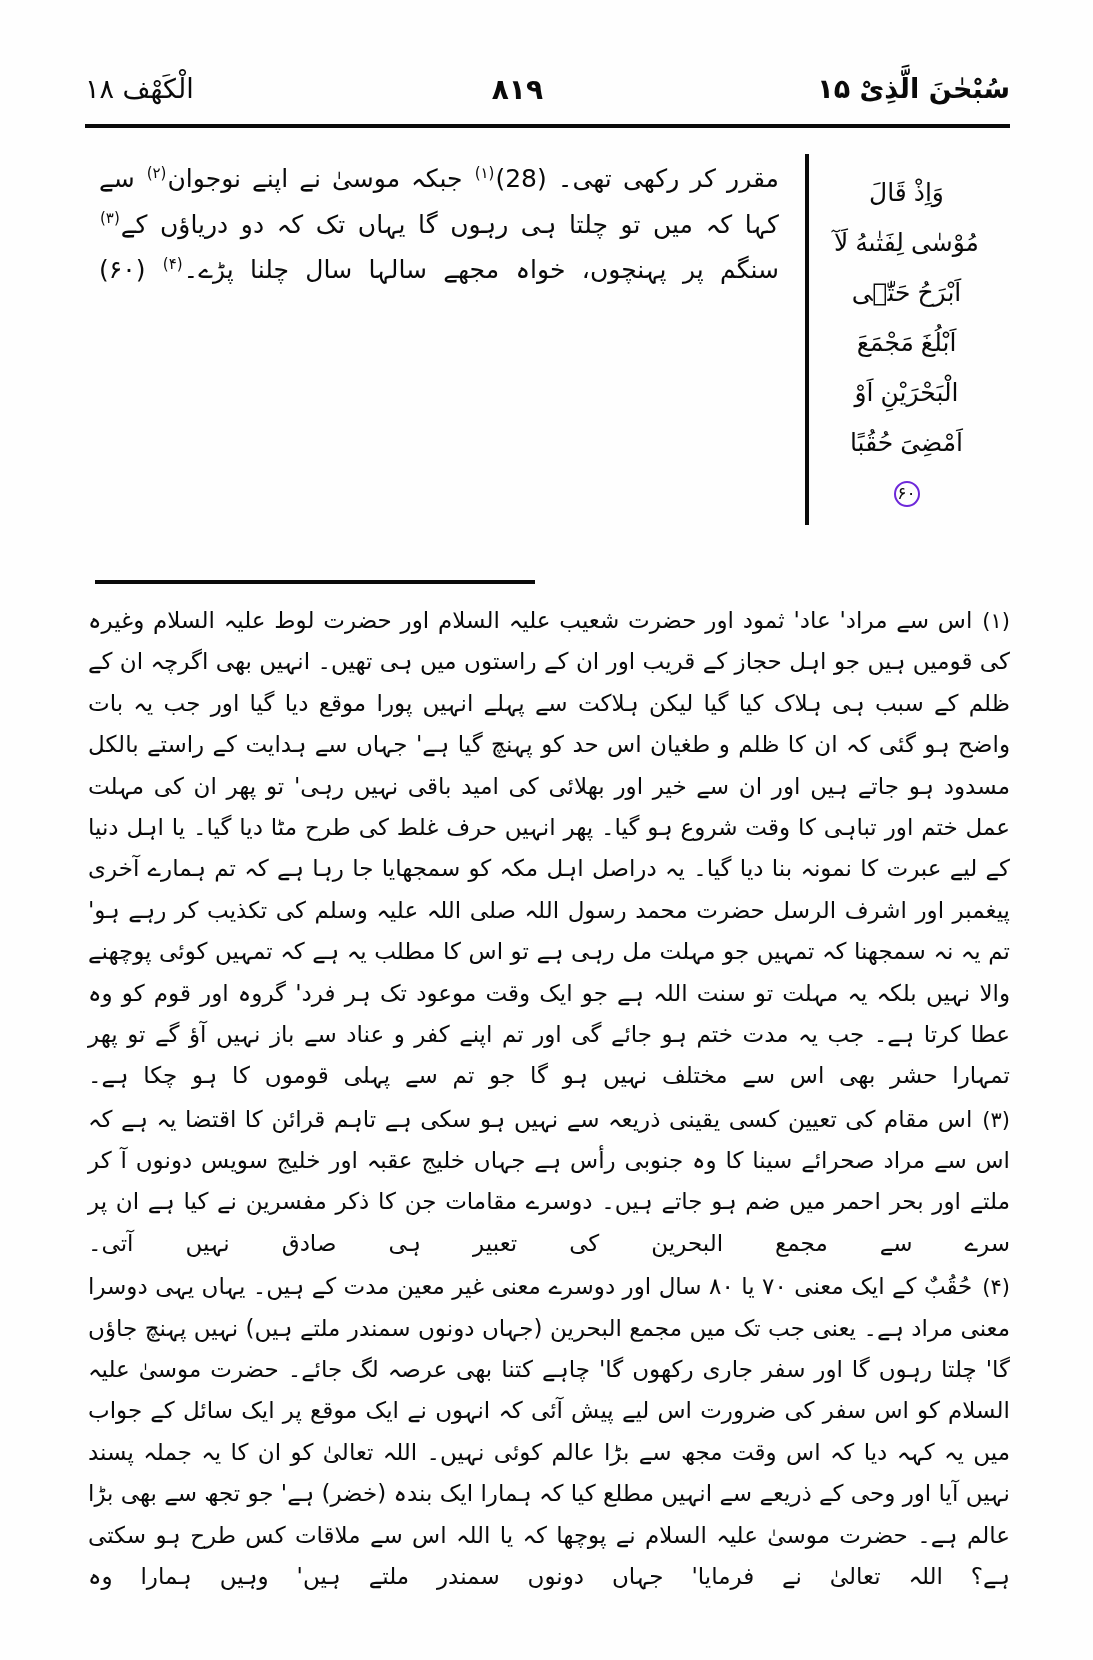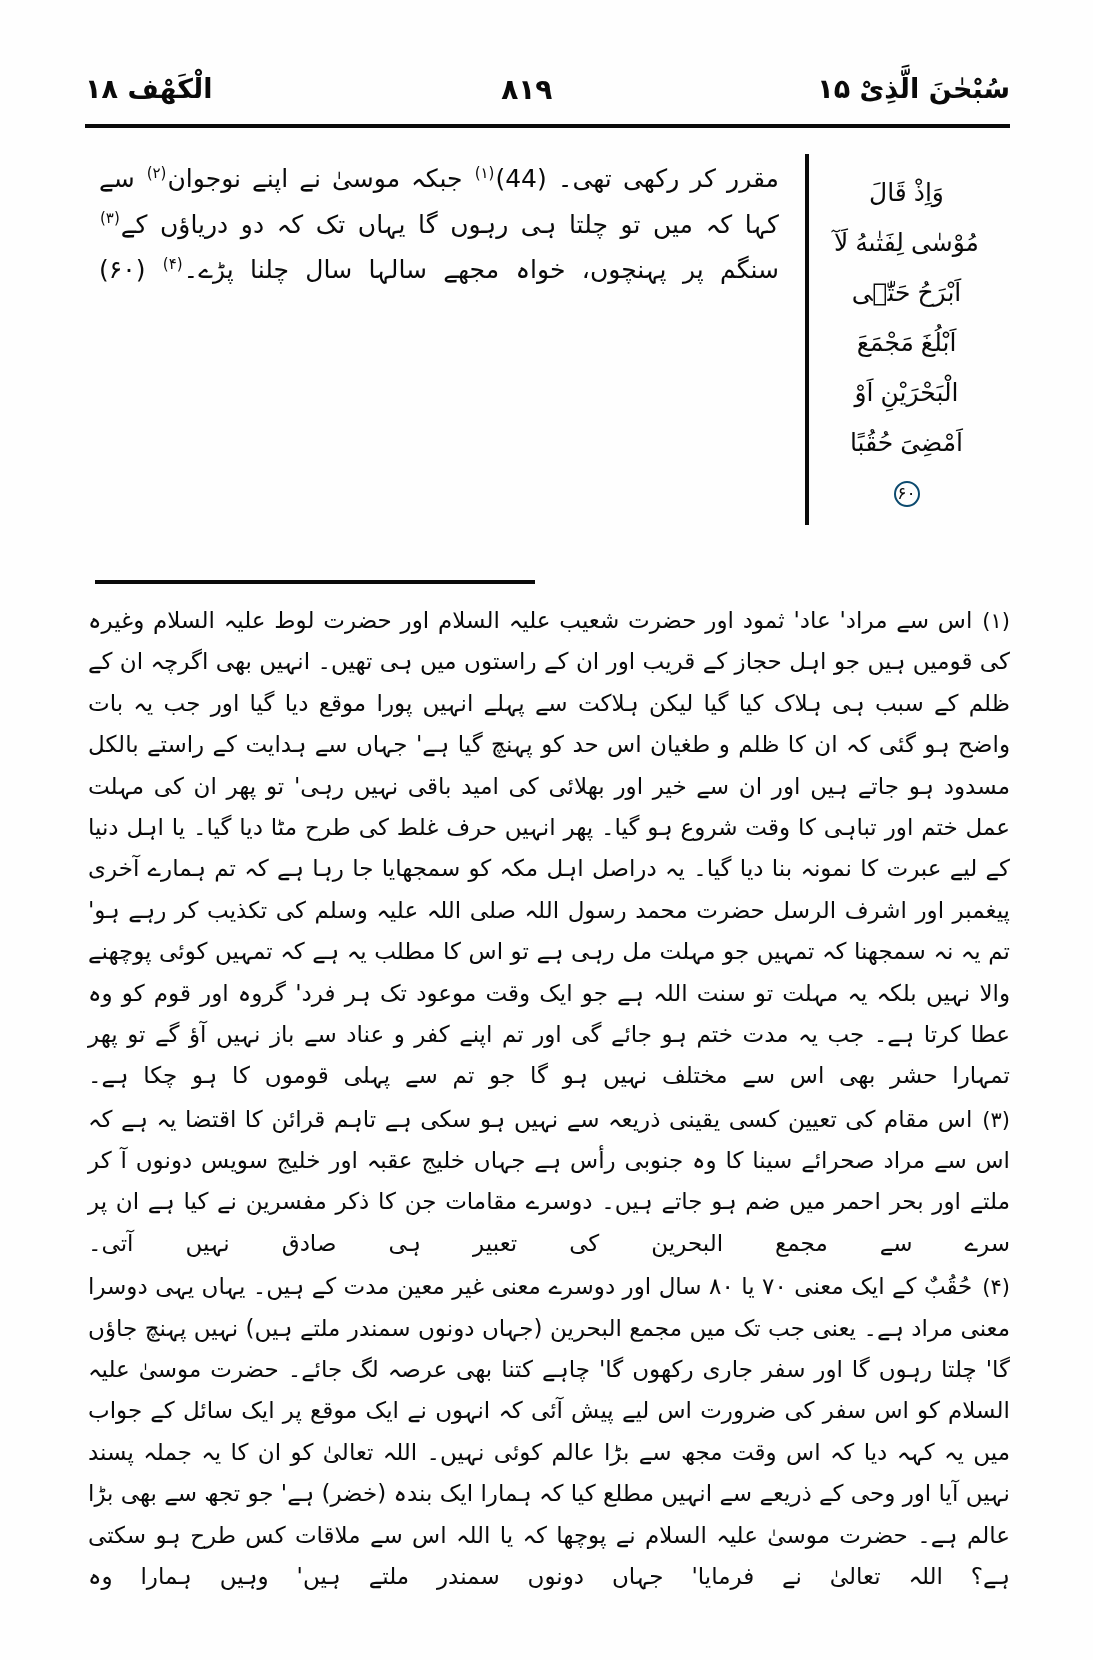--- a/index.html
+++ b/index.html
@@ -43,21 +43,21 @@
     font-weight: 600;
     letter-spacing: 0.5px;
   }
   .hdr-right { text-align: right; }
   .hdr-center {
     font-size: 28px;
     font-weight: 700;
     letter-spacing: 1px;
     transform: translateX(12px);
   }
-  .hdr-left { text-align: left; font-weight: 700; }
+  .hdr-left { text-align: left; font-weight: 400; }
 
   .rule-header {
     position: absolute;
     top: 124px;
     left: 85px;
     width: 925px;
     height: 4px;
     background: #0a0a0a;
   }
 
@@ -99,21 +99,21 @@
     margin: 0 0 34px 0;
     direction: rtl;
     text-align: center;
     font-family: "DejaVu Sans", "Liberation Sans", sans-serif;
     word-spacing: -1px;
   }
   .ayah:last-child { margin-bottom: 0; }
   .ayah-num {
     display: inline-block;
     font-size: 17px;
-    border: 2px solid #0c4a6e;
+    border: 2px solid #6d28d9;
     border-radius: 50%;
     width: 22px;
     height: 22px;
     line-height: 20px;
     text-align: center;
     vertical-align: middle;
     margin: 0 4px;
   }
 
   .trans-para {
@@ -185,21 +185,21 @@
         <span>وَاِذْ قَالَ مُوْسٰی لِفَتٰىهُ لَآ اَبْرَحُ حَتّٰۤی اَبْلُغَ مَجْمَعَ الْبَحْرَیْنِ اَوْ اَمْضِیَ حُقُبًا</span>
         <span class="ayah-num">۶۰</span>
       </p>
     </div>
 
     <div class="col-divider"></div>
 
     <div class="col-urdu">
       <p class="trans-para">
         <span>مقرر کر رکھی تھی۔</span>
-        <span class="vnum">(44)</span><span class="fn-ref">(۱)</span>
+        <span class="vnum">(28)</span><span class="fn-ref">(۱)</span>
         <span>جبکہ موسیٰ نے اپنے نوجوان</span><span class="fn-ref">(۲)</span>
         <span>سے کہا کہ میں تو چلتا ہی</span>
         <span>رہوں گا یہاں تک کہ دو دریاؤں کے</span><span class="fn-ref">(۳)</span>
         <span>سنگم پر پہنچوں،</span>
         <span>خواہ مجھے سالہا سال چلنا پڑے۔</span><span class="fn-ref">(۴)</span>
         <span class="vnum">(۶۰)</span>
       </p>
 
     </div>
   </div>

